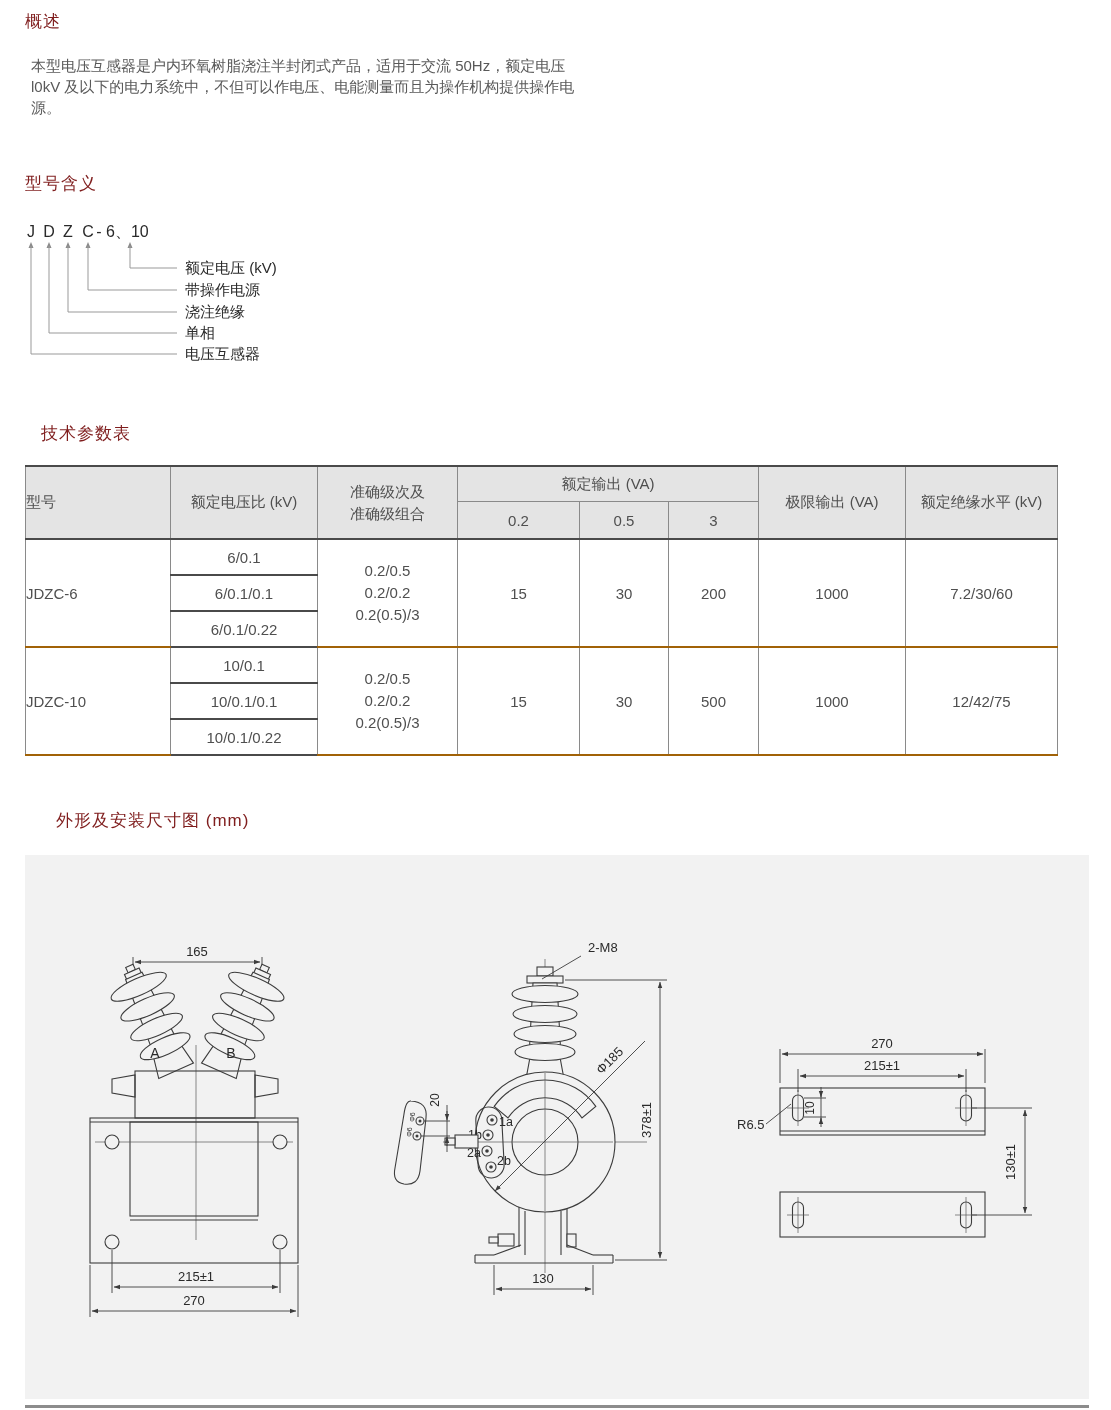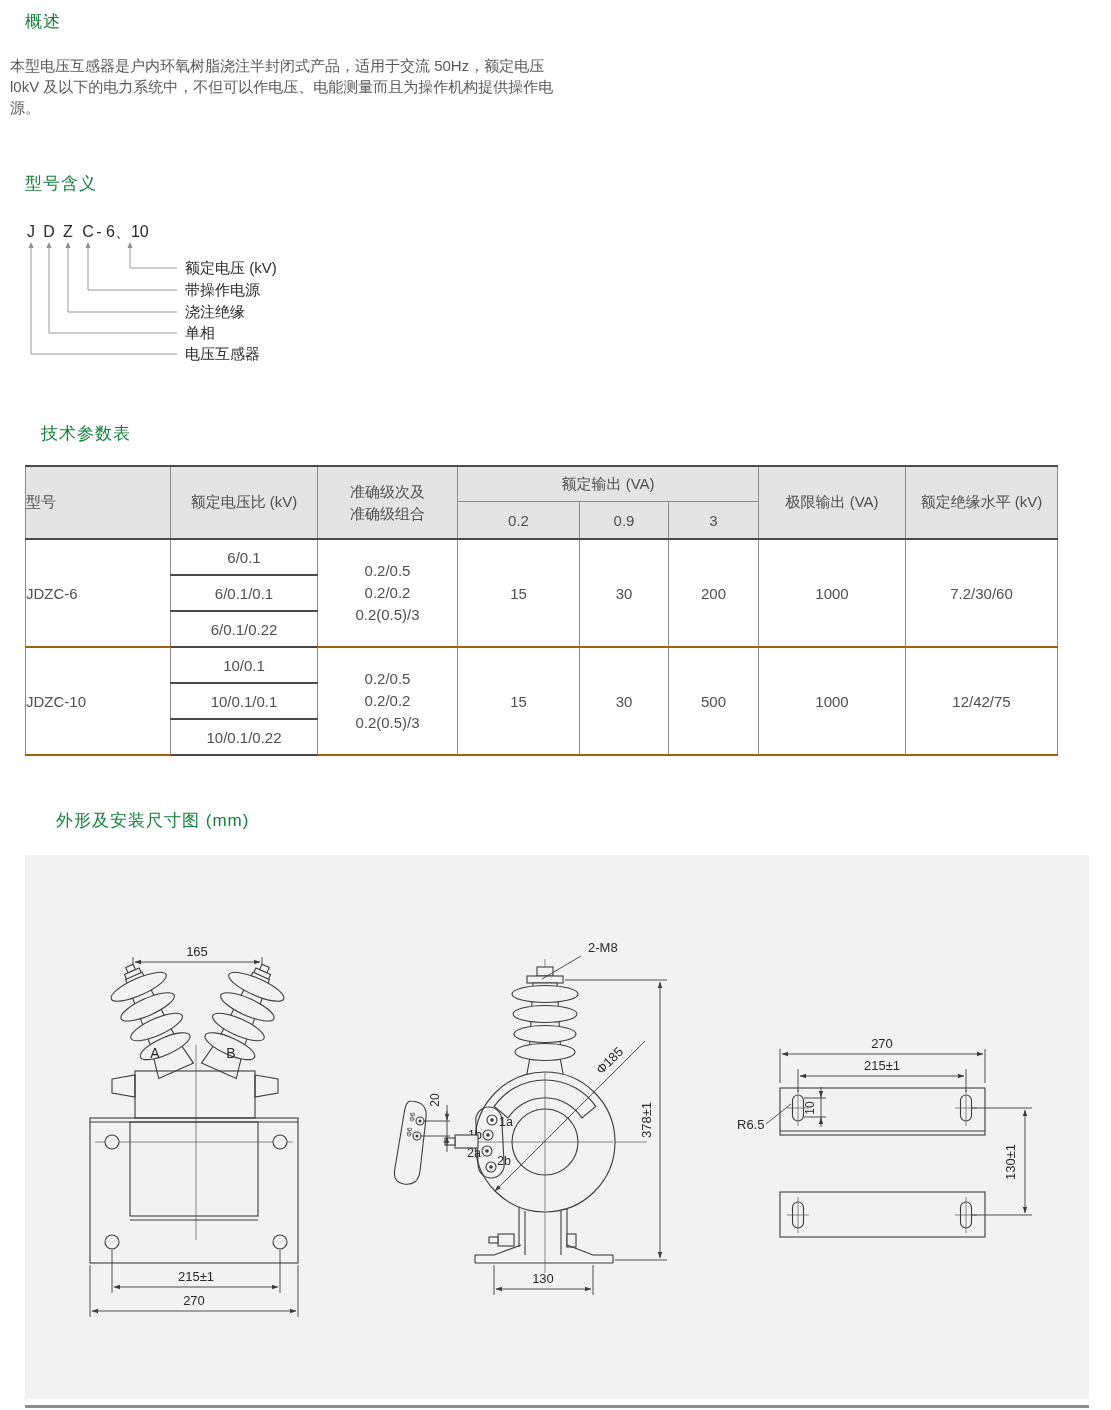--- a/index.html
+++ b/index.html
@@ -1,19 +1,19 @@
 <!DOCTYPE html>
 <html><head>
 <meta charset="utf-8">
 <style>
   html,body{margin:0;padding:0;}
   body{width:1111px;height:1410px;position:relative;background:#fff;overflow:hidden;
        font-family:"Liberation Sans","DejaVu Sans",sans-serif;}
   .abs{position:absolute;}
-  h2.sec{margin:0;font-size:17px;font-weight:400;color:#15803d;letter-spacing:1px;}
+  h2.sec{margin:0;font-size:17px;font-weight:400;color:#7f1d1d;letter-spacing:1px;}
   .para{font-size:15px;line-height:21px;color:#595959;width:552px;}
   
   table.tbl{border-collapse:collapse;table-layout:fixed;width:1032px;color:#4f4f4f;font-size:15px;}
   .tbl th,.tbl td{border:1px solid #8a8a8a;font-weight:400;text-align:center;vertical-align:middle;padding:0;}
   .tbl thead th{background:#e4e4e4;}
   .tbl tr.h1 th{border-top:2px solid #4a4a4a;}
   .tbl th.hb{border-bottom:2px solid #4a4a4a;}
   .tbl td.ratio{border-bottom:2px solid #4a4a4a;}
   .tbl .bb{border-bottom:2px solid #a16207;}
   .tbl .left{text-align:left;padding-left:0;}
@@ -28,21 +28,21 @@
   .fil{stroke:#3c3c3c;stroke-width:1.1;fill:#f2f2f2;}
   .dim{stroke:#3c3c3c;stroke-width:0.9;fill:none;}
   .cl{stroke:#5a5a5a;stroke-width:0.7;fill:none;}
   .mline{stroke:#999;stroke-width:1;fill:none;}
   .footer-line{background:#8c8c8c;}
 </style>
 </head>
 <body>
 
 <h2 class="sec abs" style="left:25px;top:10px;">概述</h2>
-<p class="para abs" style="left:10px;top:43px;margin-top:12px;">本型电压互感器是户内环氧树脂浇注半封闭式产品，适用于交流 50Hz，额定电压 l0kV 及以下的电力系统中，不但可以作电压、电能测量而且为操作机构提供操作电源。</p>
+<p class="para abs" style="left:31px;top:43px;margin-top:12px;">本型电压互感器是户内环氧树脂浇注半封闭式产品，适用于交流 50Hz，额定电压 l0kV 及以下的电力系统中，不但可以作电压、电能测量而且为操作机构提供操作电源。</p>
 
 <h2 class="sec abs" style="left:25px;top:172px;font-family:Liberation Mono, monospace;">型号含义</h2>
 
 <svg class="abs" style="left:25px;top:212px;" width="460" height="160" viewBox="0 0 460 160">
   <g font-size="16" fill="#4f4f4f">
     <text x="6" y="25" text-anchor="middle">J</text>
     <text x="24" y="25" text-anchor="middle">D</text>
     <text x="43" y="25" text-anchor="middle">Z</text>
     <text x="63" y="25" text-anchor="middle">C</text>
     <text x="74" y="25" text-anchor="middle">-</text>
@@ -87,21 +87,21 @@
       <th rowspan="2" class="hb left">型号</th>
       <th rowspan="2" class="hb">额定电压比 (kV)</th>
       <th rowspan="2" class="hb pre">准确级次及
 准确级组合</th>
       <th colspan="3">额定输出 (VA)</th>
       <th rowspan="2" class="hb">极限输出 (VA)</th>
       <th rowspan="2" class="hb">额定绝缘水平 (kV)</th>
     </tr>
     <tr class="h2">
       <th class="hb">0.2</th>
-      <th class="hb">0.9</th>
+      <th class="hb">0.5</th>
       <th class="hb">3</th>
     </tr>
   </thead>
   <tbody>
     <tr>
       <td rowspan="3" class="bb left">JDZC-6</td>
       <td class="ratio">6/0.1</td>
       <td rowspan="3" class="bb pre">0.2/0.5
 0.2/0.2
 0.2(0.5)/3</td>

